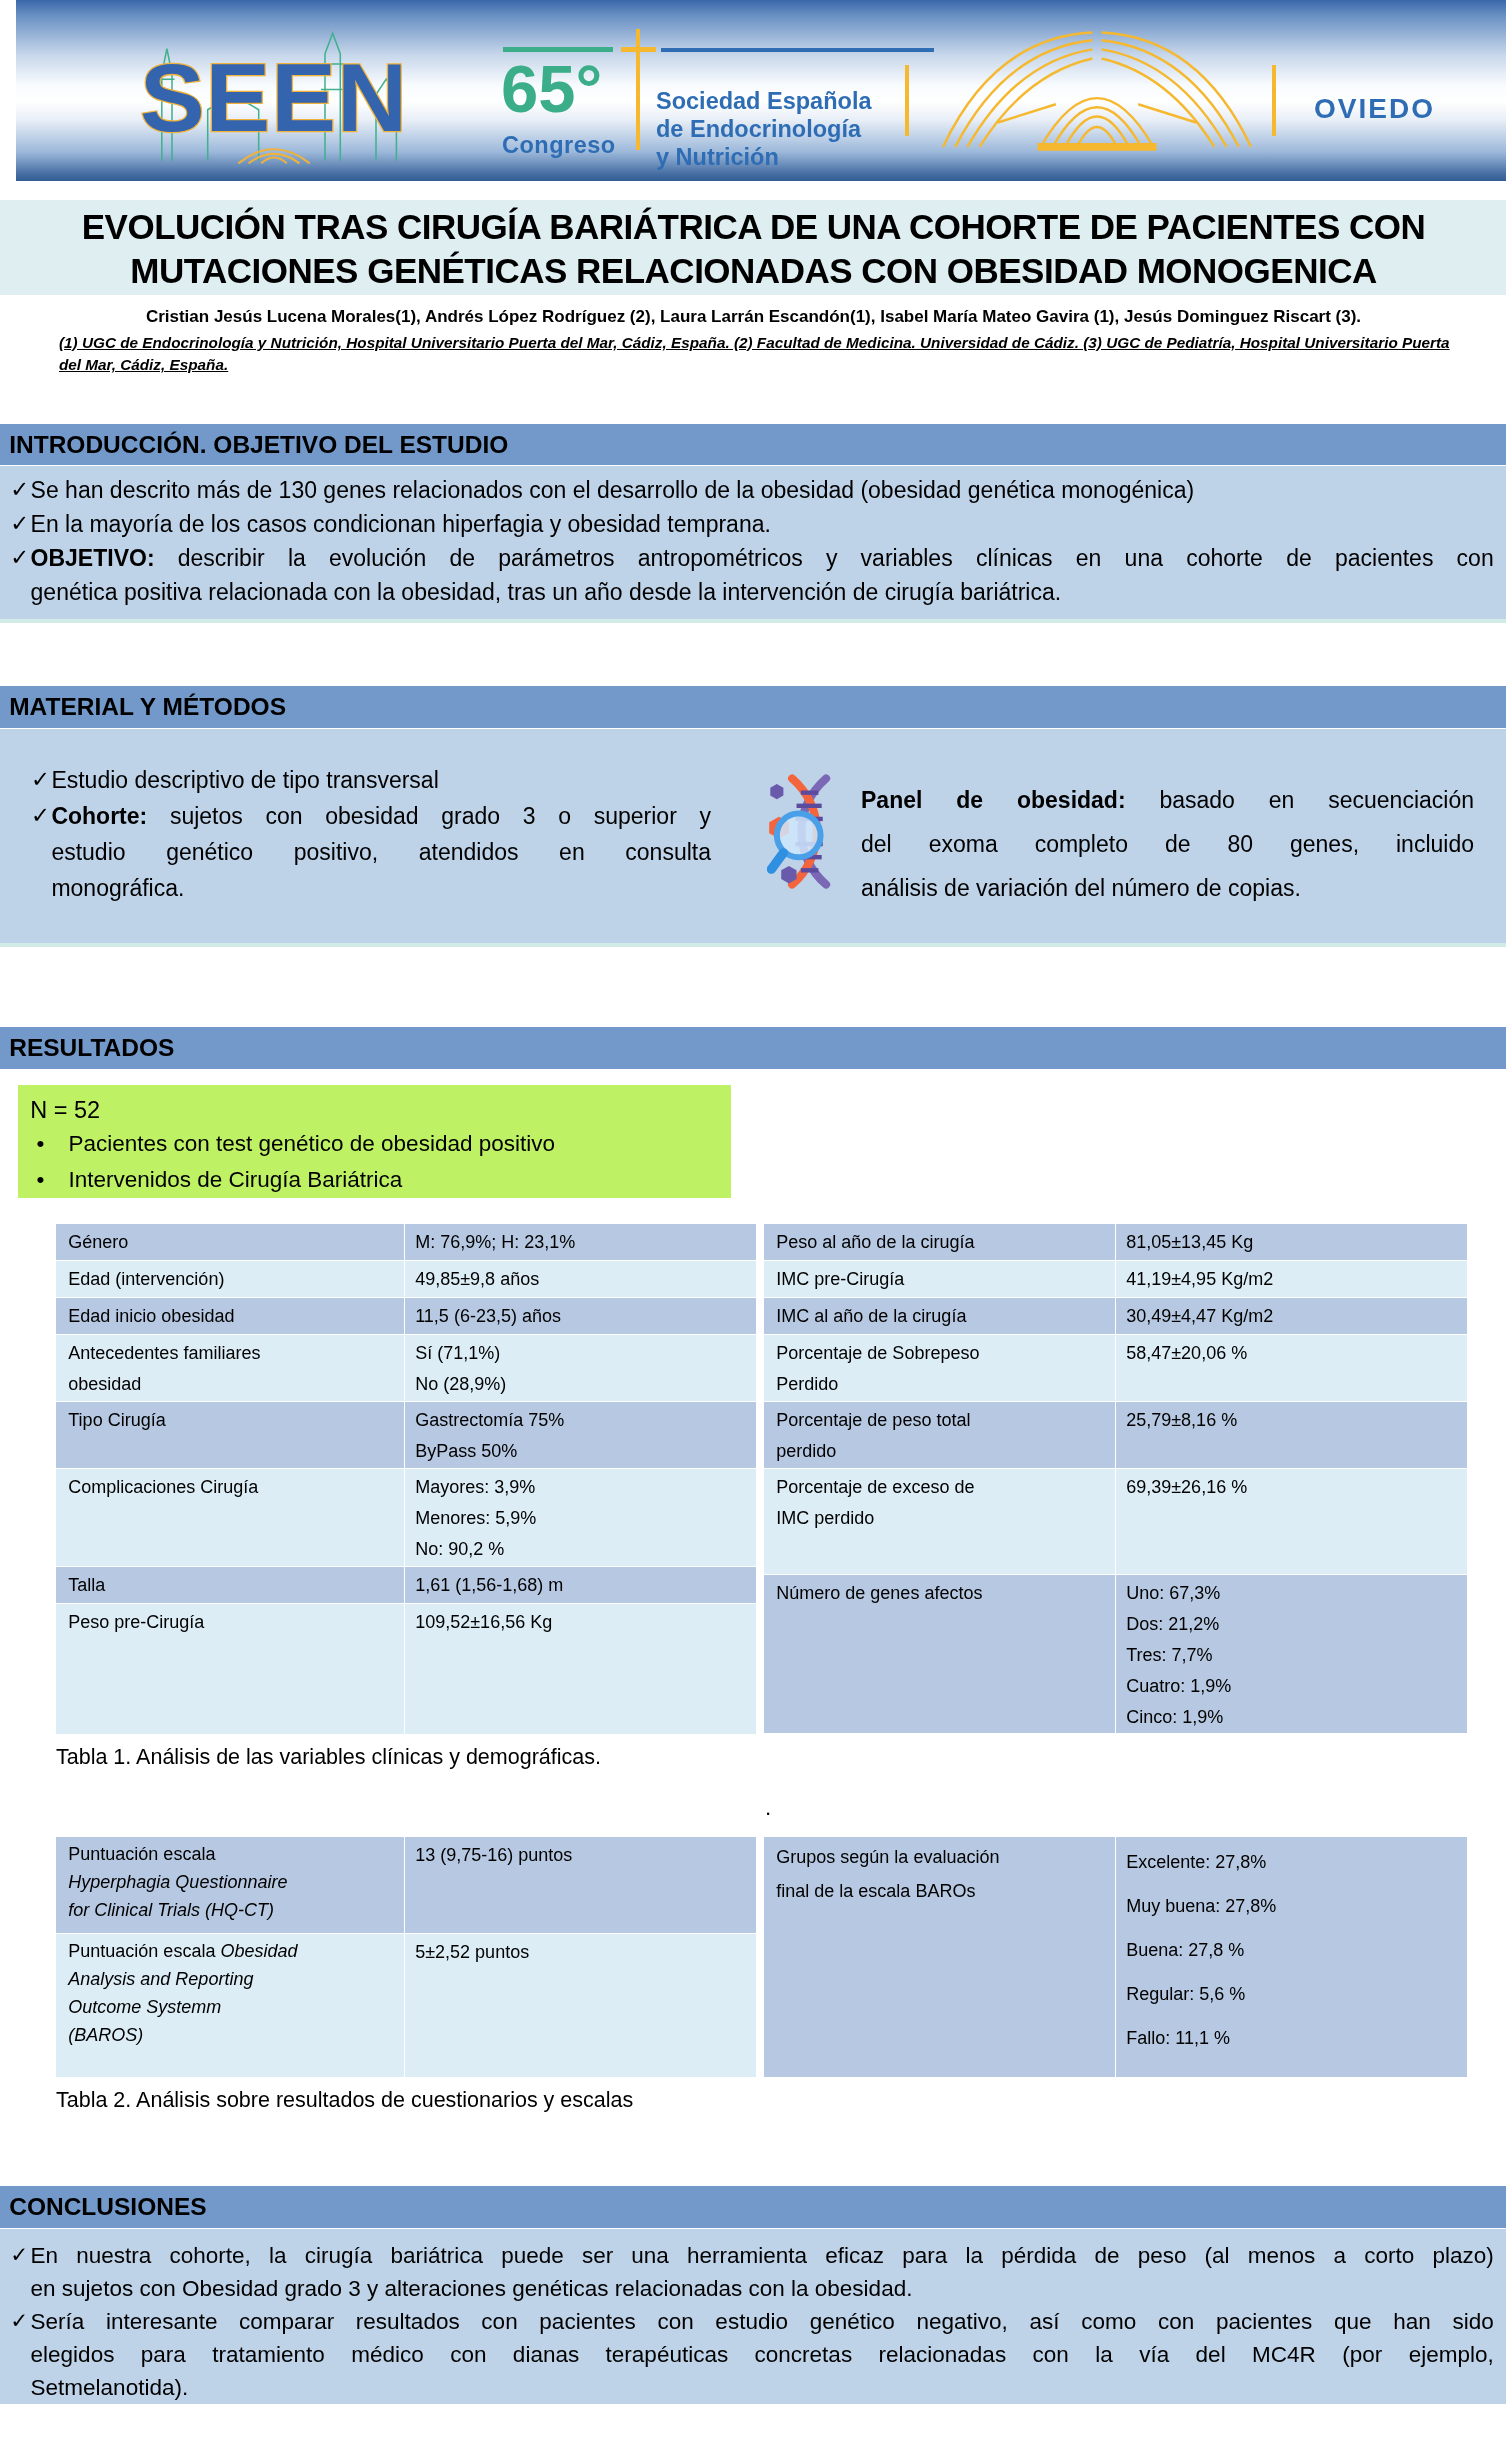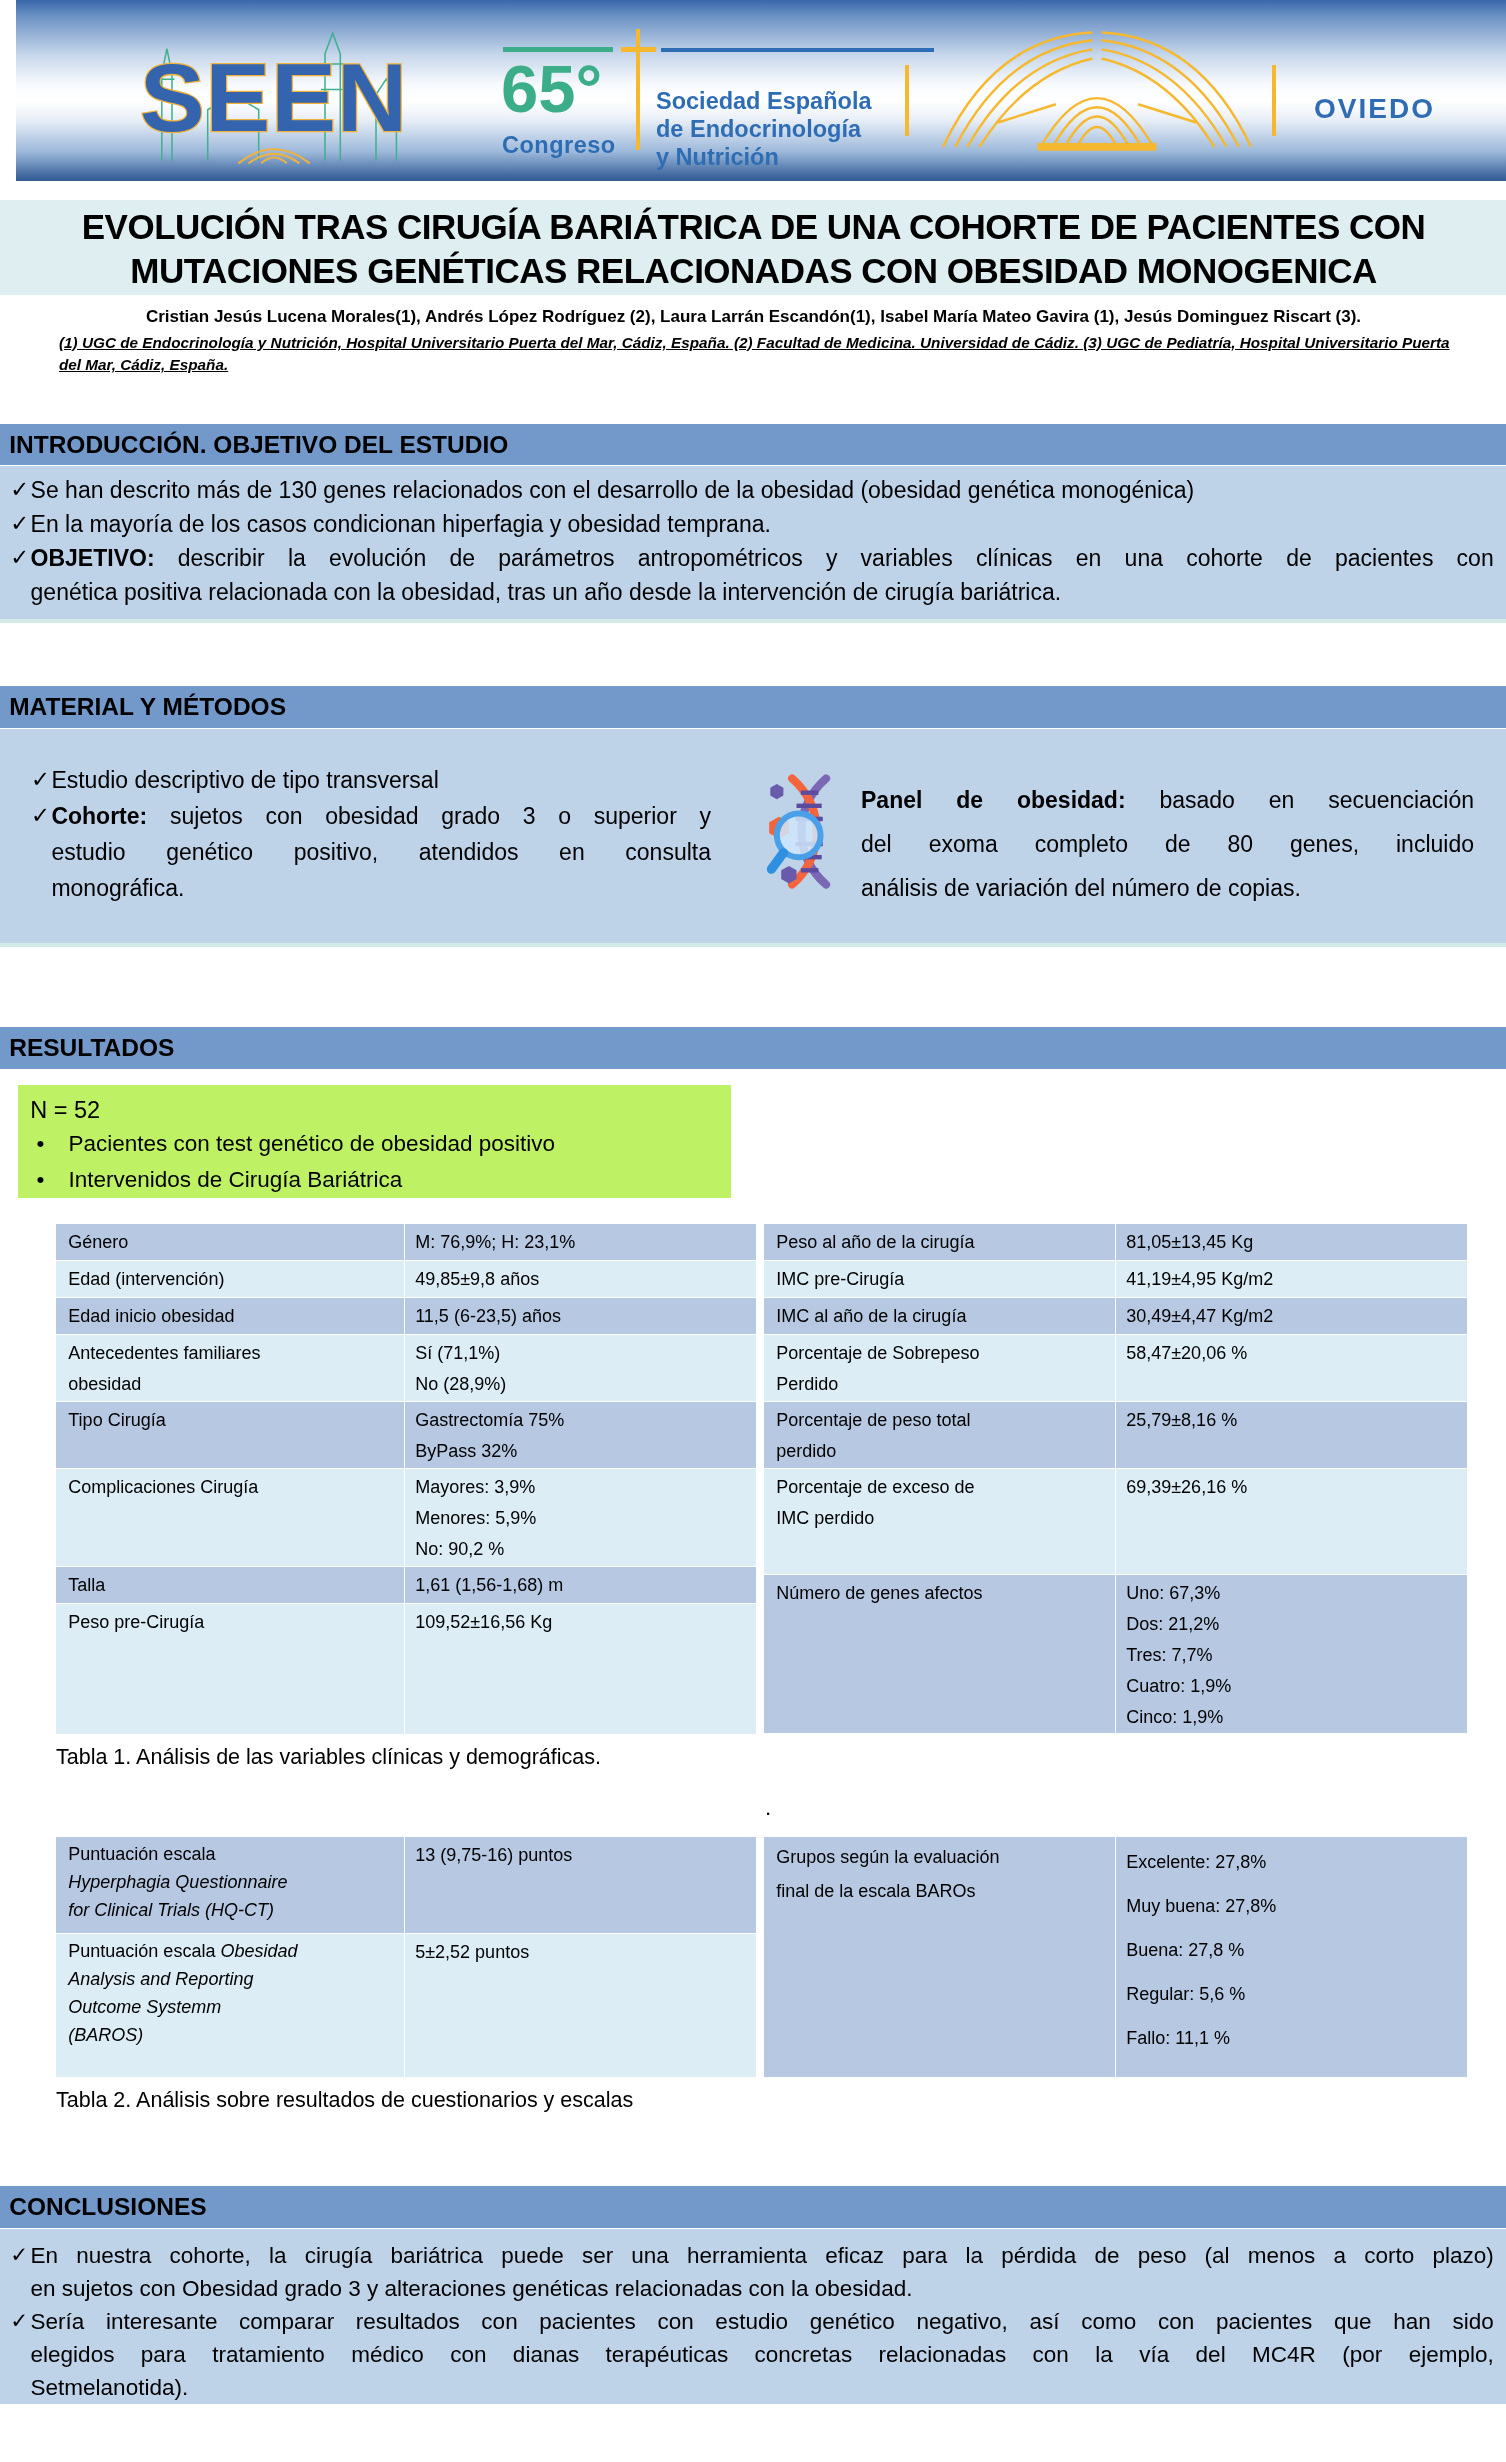--- a/index.html
+++ b/index.html
@@ -269,21 +269,21 @@
         <div class="cline">Sí (71,1%)</div>
         <div class="cline">No (28,9%)</div>
       </div>
     </div>
     <div class="trow rm" style="height: 67px;">
       <div class="tc tl" style="width: 349px;">
         <div class="cline">Tipo Cirugía</div>
       </div>
       <div class="tc tv">
         <div class="cline">Gastrectomía 75%</div>
-        <div class="cline">ByPass 32%</div>
+        <div class="cline">ByPass 50%</div>
       </div>
     </div>
     <div class="trow rl" style="height: 98px;">
       <div class="tc tl" style="width: 349px;">
         <div class="cline">Complicaciones Cirugía</div>
       </div>
       <div class="tc tv">
         <div class="cline">Mayores: 3,9%</div>
         <div class="cline">Menores: 5,9%</div>
         <div class="cline">No: 90,2 %</div>

